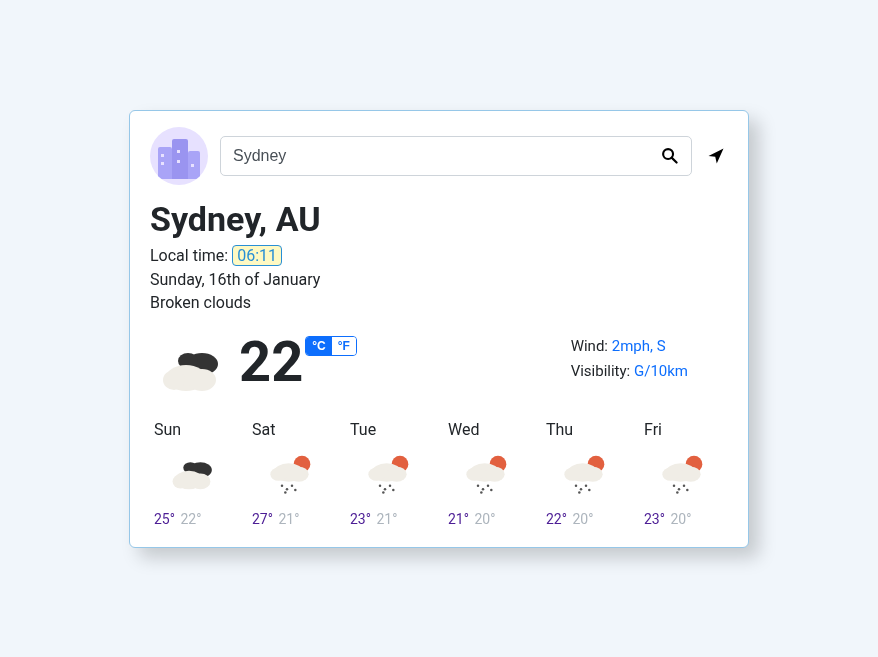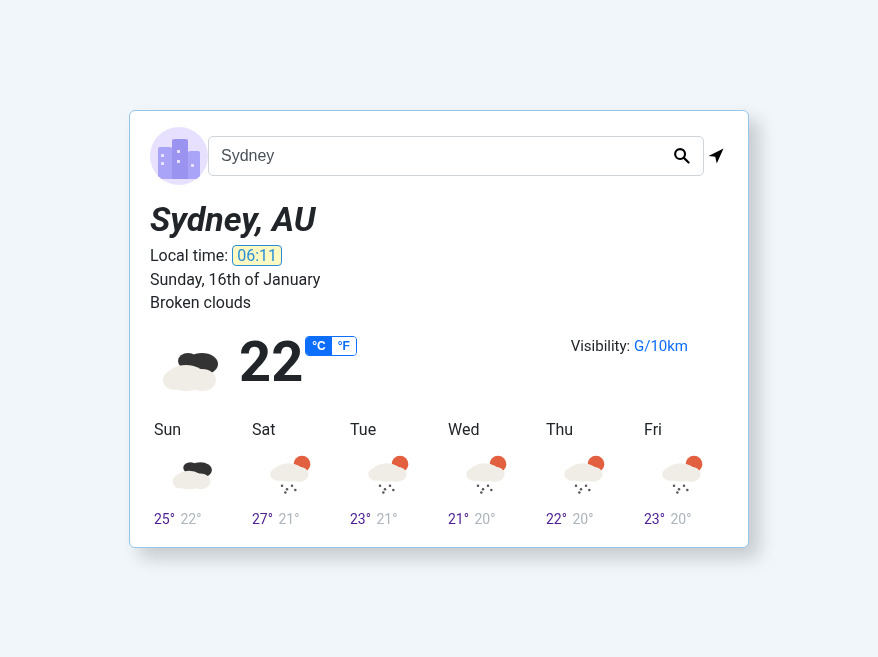--- a/index.html
+++ b/index.html
@@ -17,21 +17,21 @@
     width: 620px;
     background: #fff;
     border: 1px solid #96c7e8;
     border-radius: 6px;
     padding: 16px 20px 20px 20px;
     box-shadow: 10px 10px 18px rgba(0,0,0,0.18);
   }
   .search-row {
     display: flex;
     align-items: center;
-    gap: 0;
+    gap: 12px;
     margin-bottom: 14px;
   }
   .logo-circle {
     width: 58px; height: 58px;
     border-radius: 50%;
     background: #e7e1ff;
     position: relative;
     overflow: hidden;
     flex-shrink: 0;
   }
@@ -64,21 +64,20 @@
     width: 20px; height: 20px; display:flex; align-items:center; justify-content:center;
   }
   .loc-btn {
     background:none;border:none;cursor:pointer;
     width:24px;height:24px; display:flex;align-items:center;justify-content:center;
   }
   h1.title {
     font-size: 34px;
     font-weight: 700;
     margin-bottom: 6px;
-    font-style: italic;
   }
   .meta-line { font-size: 16px; margin-bottom: 4px; }
   .time-badge {
     border: 1px solid #288fd6;
     background: #fef9c3;
     color: #288fd6;
     border-radius: 4px;
     padding: 0 4px;
     font-size: 16px;
     display: inline-block;
@@ -190,20 +189,23 @@
     </div>
     <div style="display:flex;align-items:flex-start;">
       <span class="cur-temp">22</span>
       <span class="unit-toggle">
         <button class="unit-c">°C</button>
         <button class="unit-f">°F</button>
       </span>
     </div>
     <div class="details">
       <div>
+        <span>Wind: </span><span class="val">2mph, S</span>
+      </div>
+      <div>
         <span>Visibility: </span><span class="val">G/10km</span>
       </div>
     </div>
   </div>
 
   <div class="forecast">
 
     <div class="day">
       <div class="day-name">Sun</div>
       <div class="day-icon">

